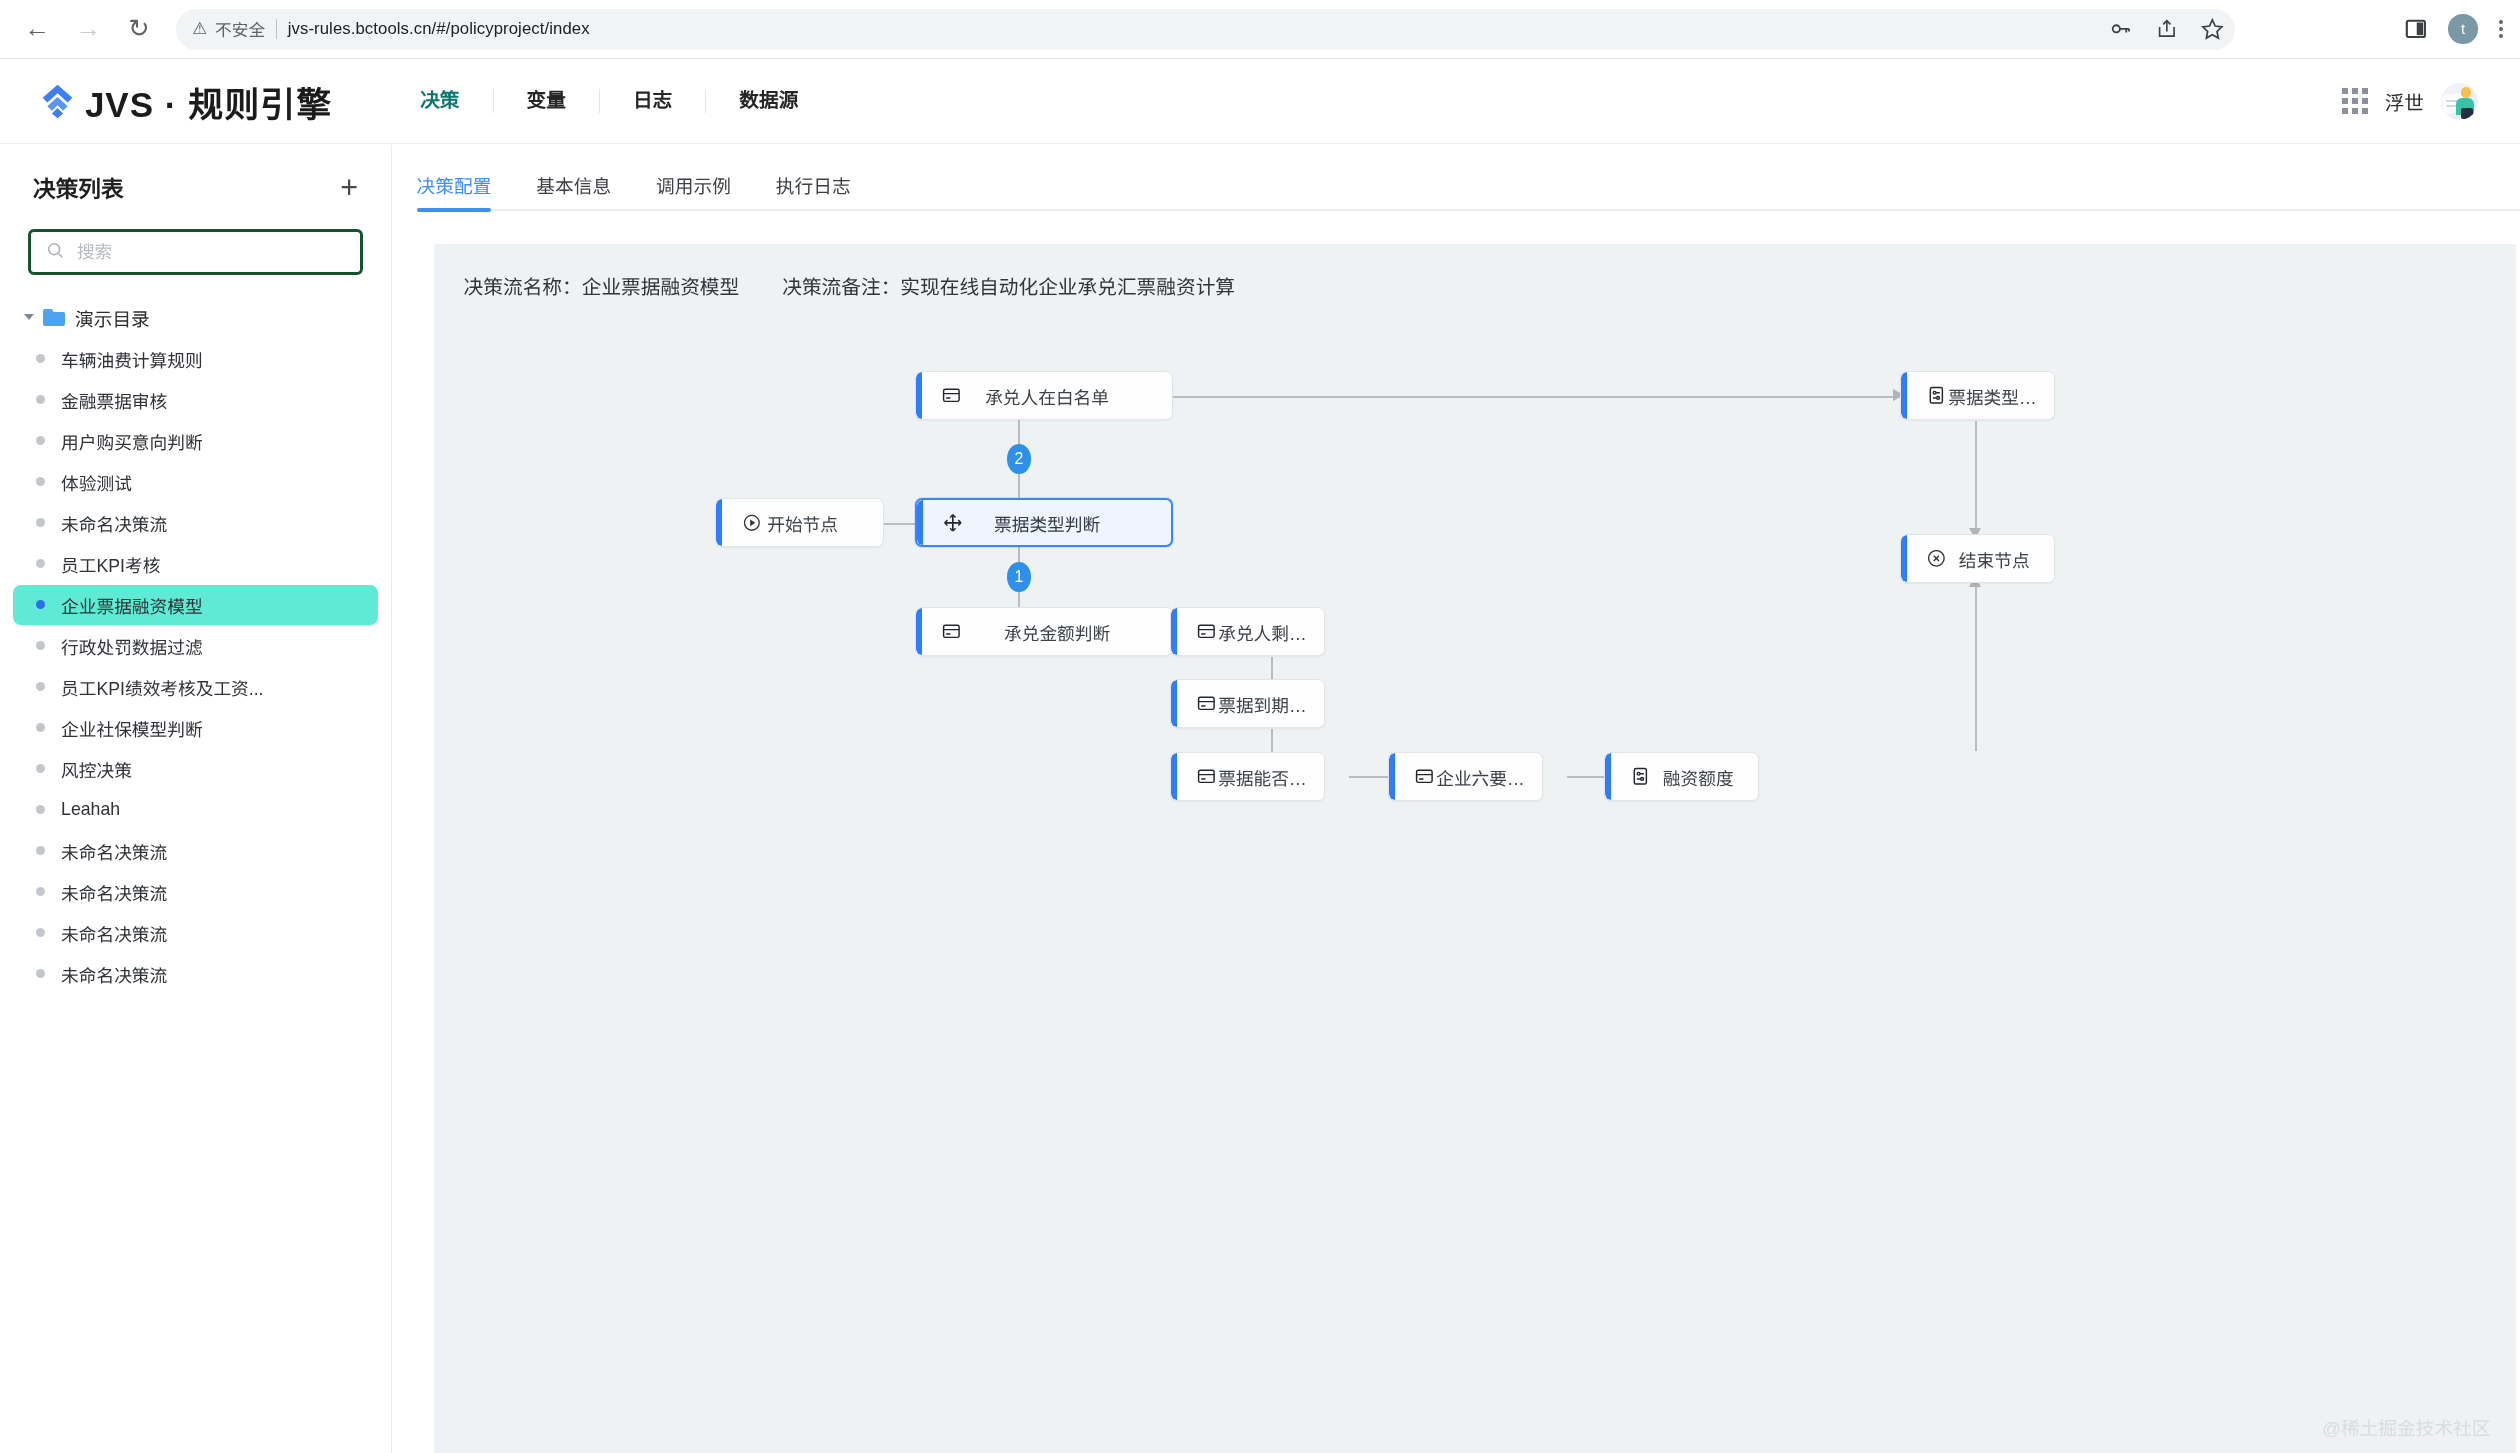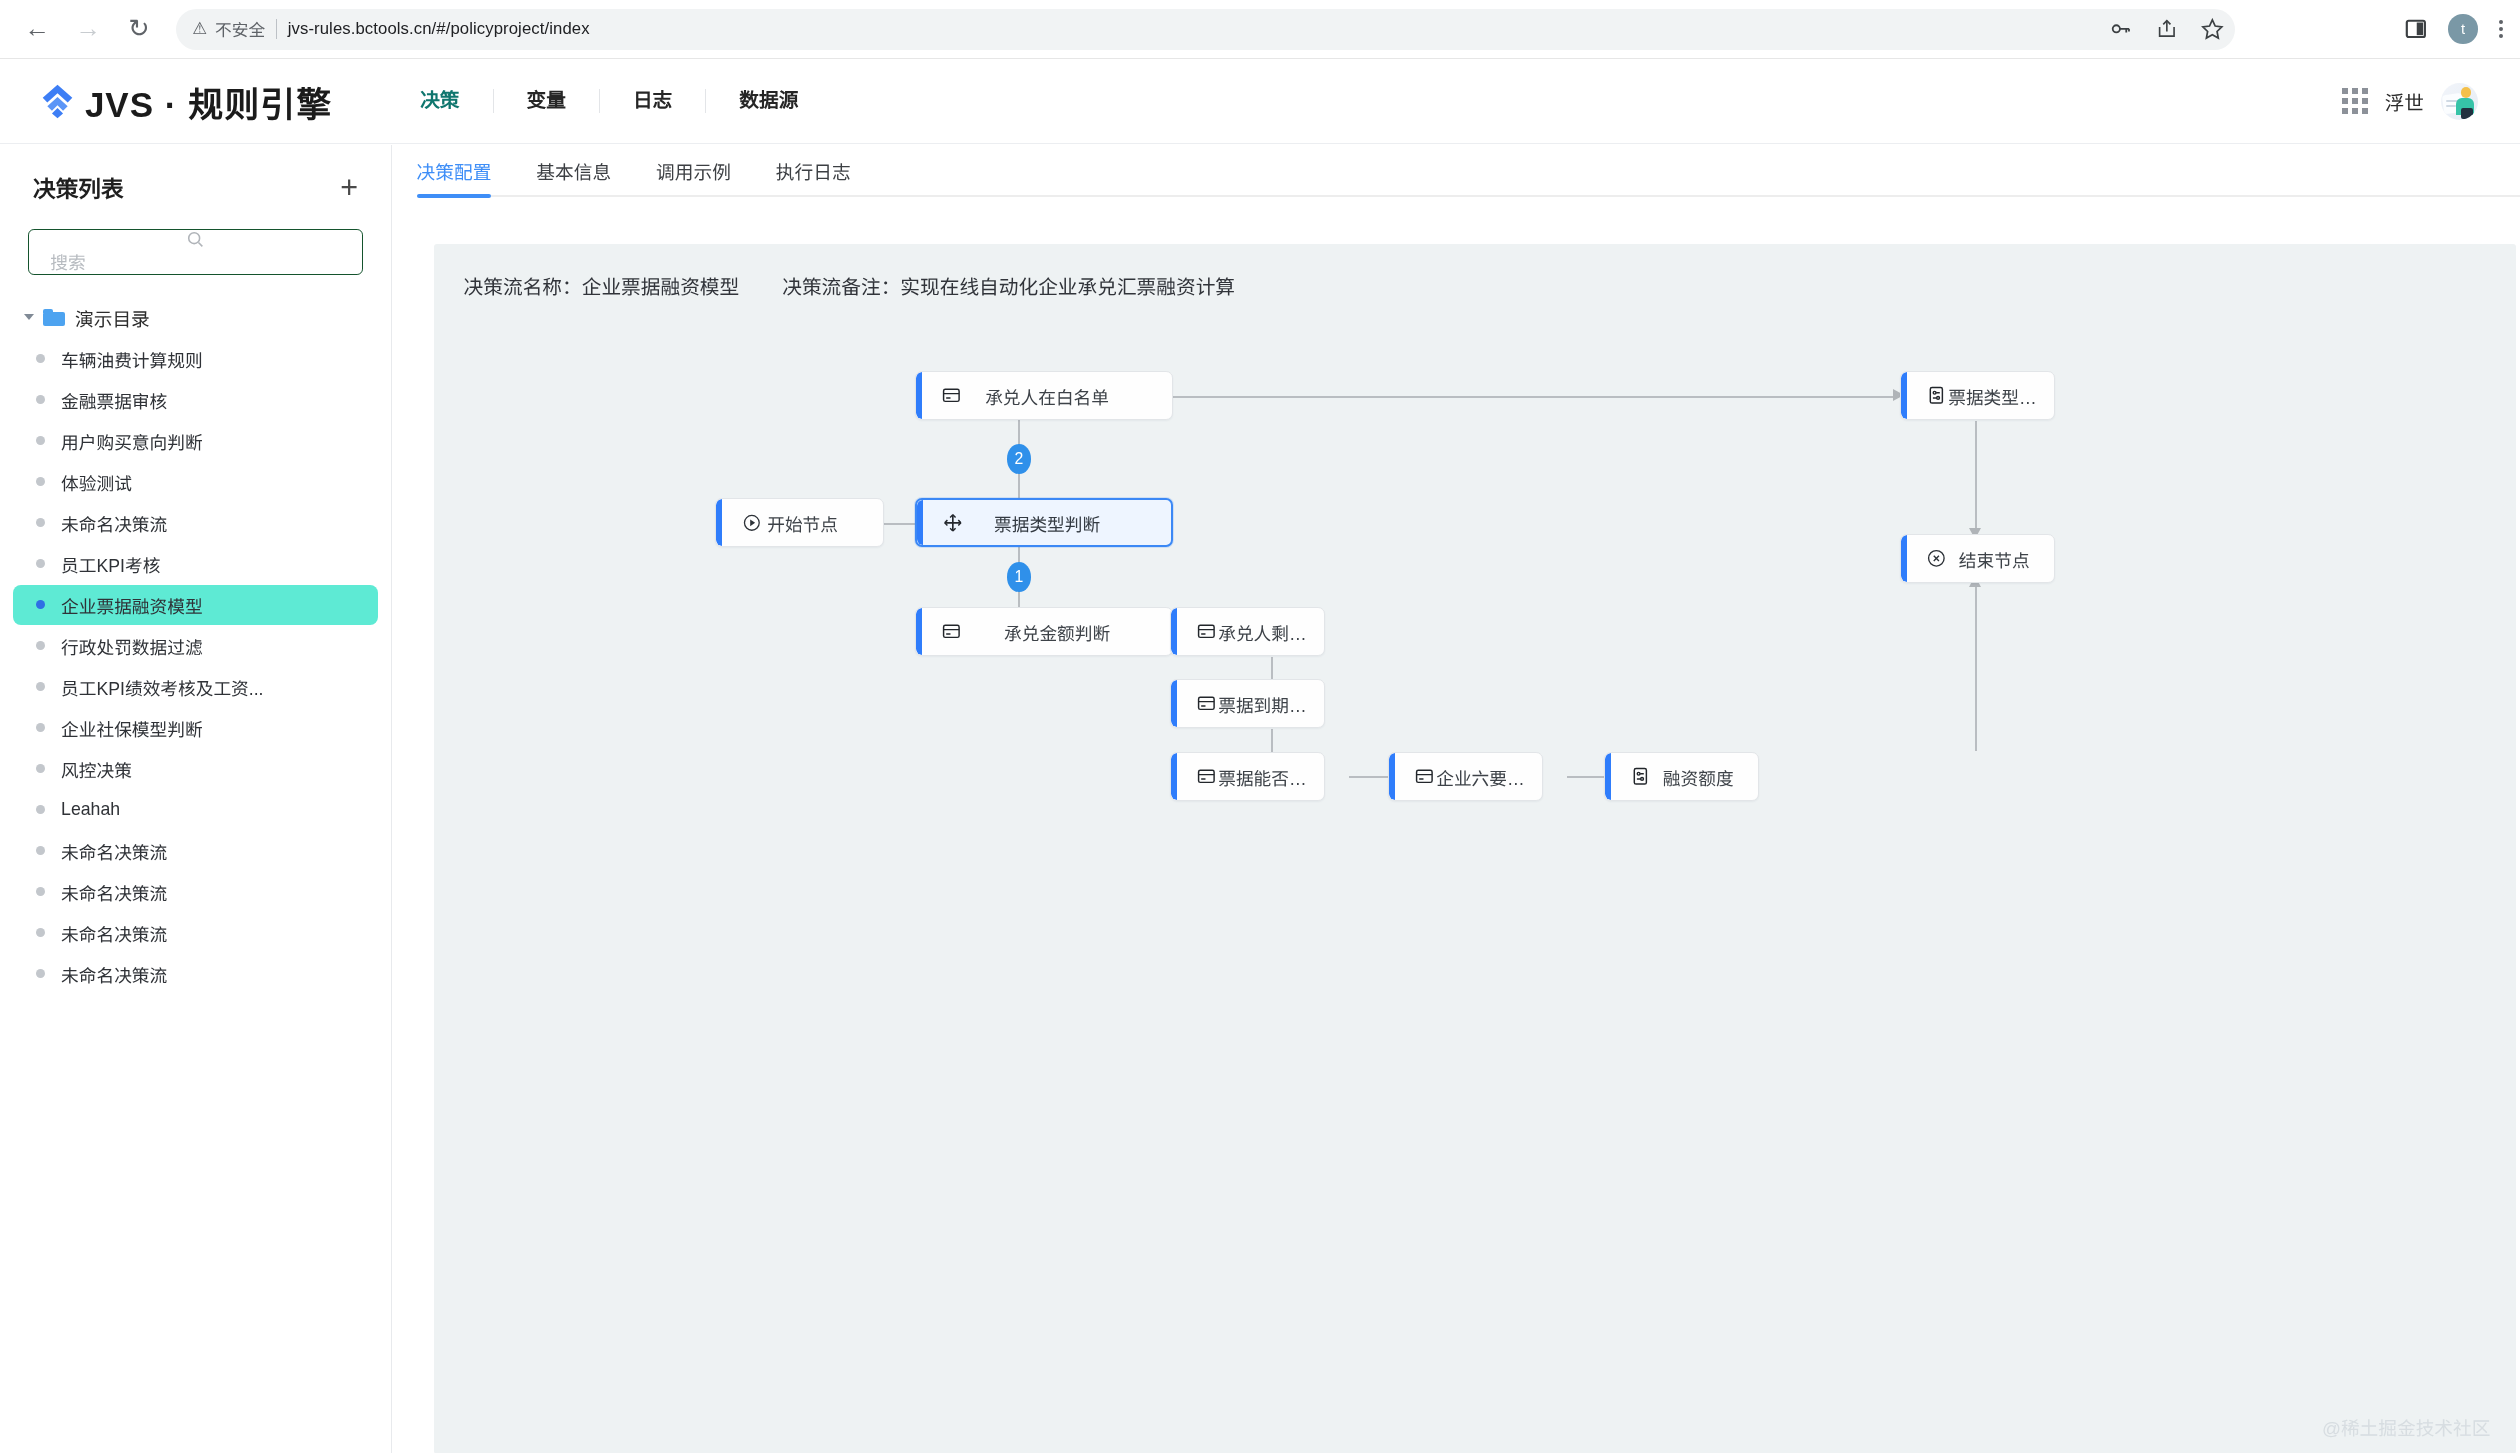--- a/index.html
+++ b/index.html
@@ -98,25 +98,24 @@
   }
   .sb-header {
     display: flex; align-items: center; justify-content: space-between;
     padding: 25.6px 33px 5.9px 33px;
   }
   .sb-title { font-size: 22.7px; font-weight: 700; color: #1f1f1f; }
   .sb-plus { font-size: 30.5px; color: #4a4a4a; line-height: 1; font-weight: 300; }
   .sb-search {
     margin: 19.7px 27.6px 0 27.6px;
     height: 46px;
-    border: 1px solid #14532d;
+    border: 3px solid #14532d;
     border-radius: 5.9px;
     display: flex; align-items: center;
     padding: 0 15.8px;
-    flex-direction: column;
   }
   .sb-search input {
     border: none; outline: none; background: transparent;
     font-size: 17.7px; color: #333; margin-left: 11.8px; width: 100%;
     font-family: inherit;
   }
   .sb-search input::placeholder { color: #b7bbc0; }
   .sb-tree { margin-top: 21.7px; }
   .sb-folder {
     display: flex; align-items: center;
@@ -156,21 +155,21 @@
   .sb-item .lbl { white-space: nowrap; overflow: hidden; }
 
   
   .main {
     position: absolute; left: 392px; top: 145px;
     width: 2129px; height: 1309px;
     background: #ffffff;
   }
   .tabs {
     display: flex; align-items: flex-end;
-    height: 52px; padding-left: 24.6px;
+    height: 66px; padding-left: 24.6px;
     position: relative;
   }
   .tabs::after {
     content: ''; position: absolute; left: 24.6px; right: 0; bottom: 0;
     height: 2px; background: #ededed;
   }
   .tab {
     font-size: 18.7px; color: #3c3f43;
     padding: 0 0 12.8px 0; margin-right: 45px;
     position: relative;

